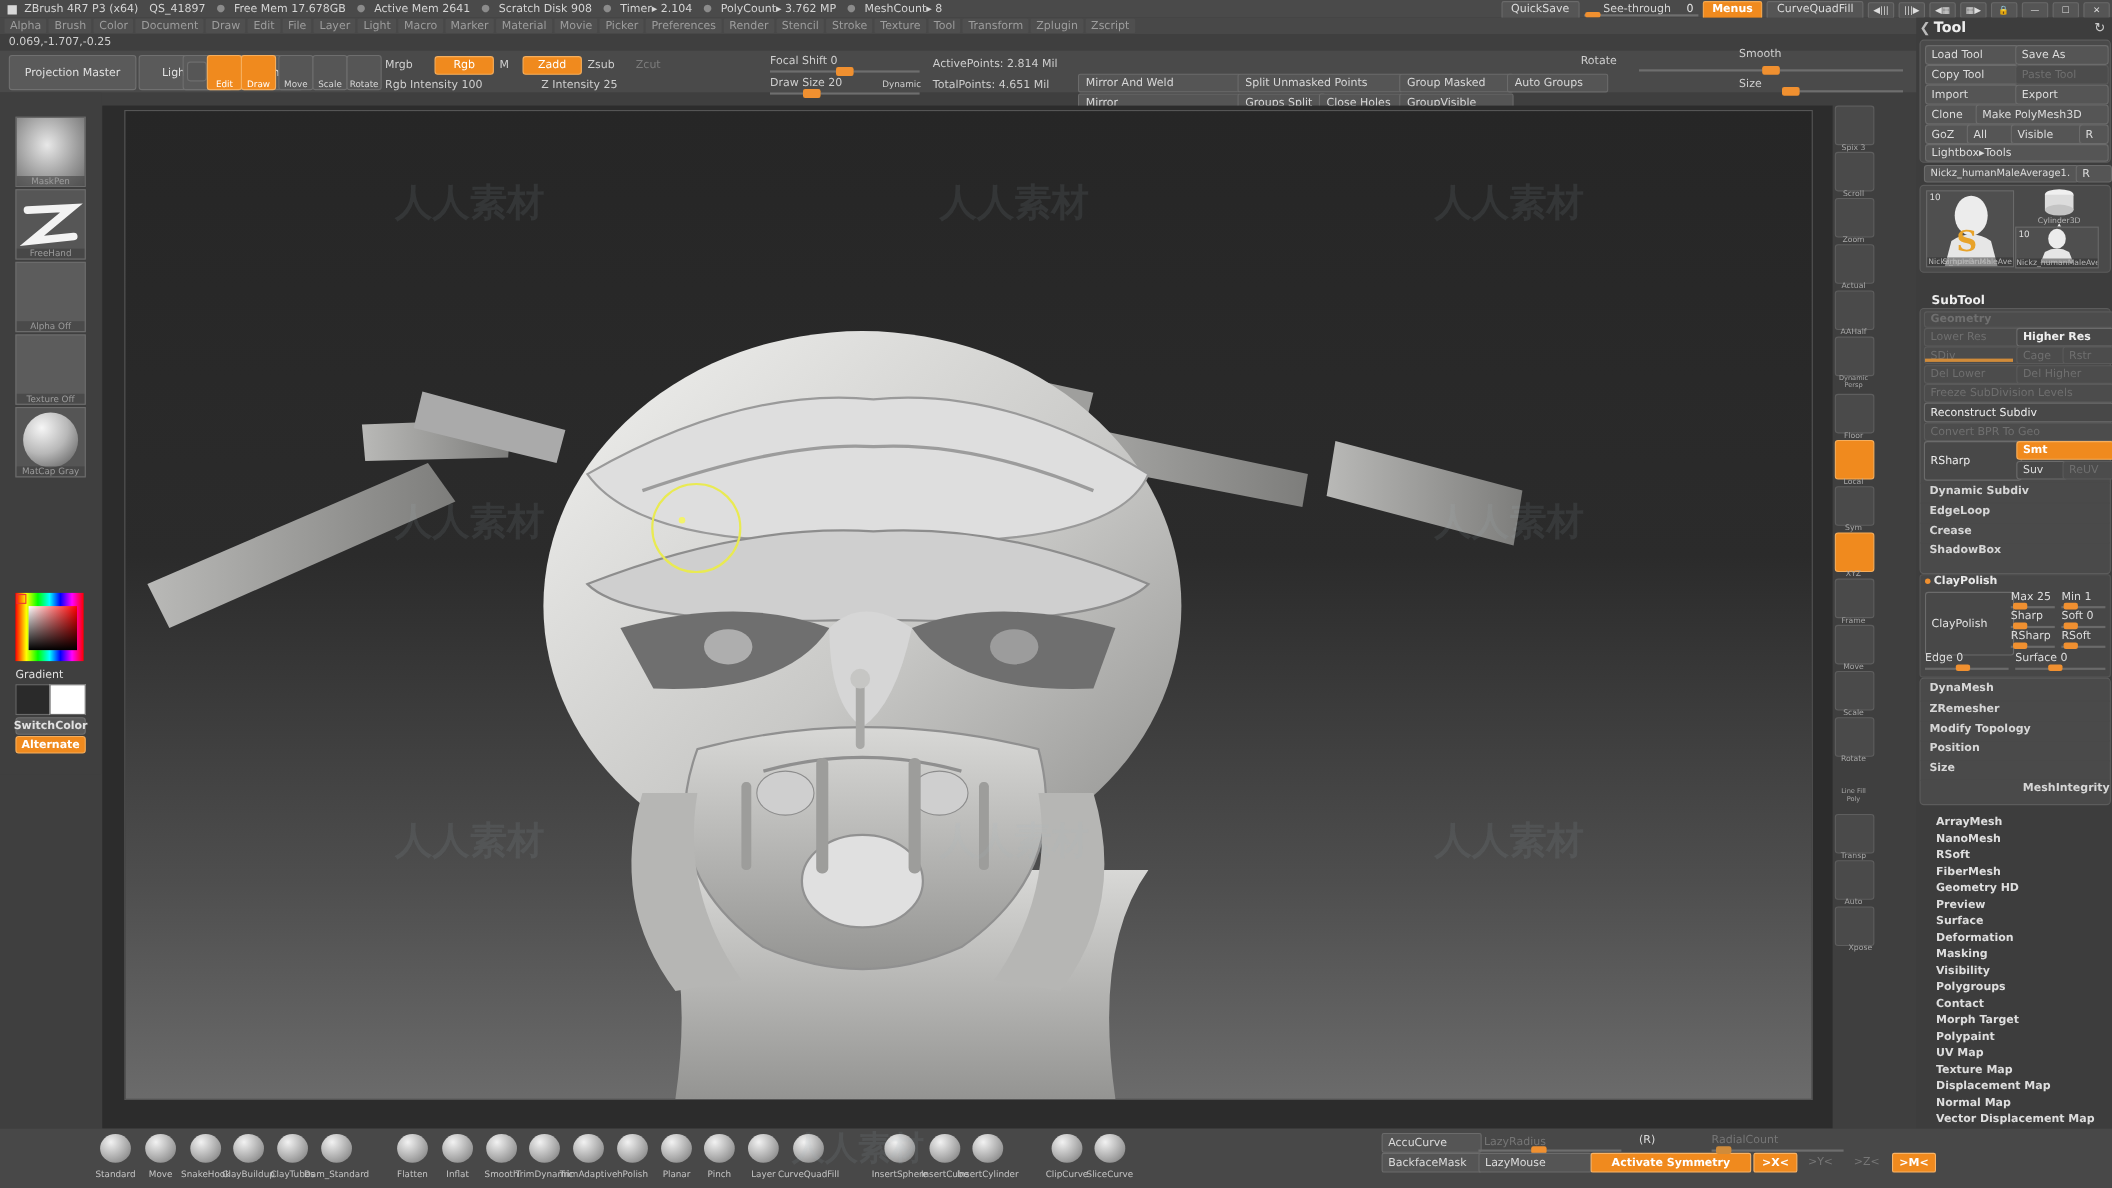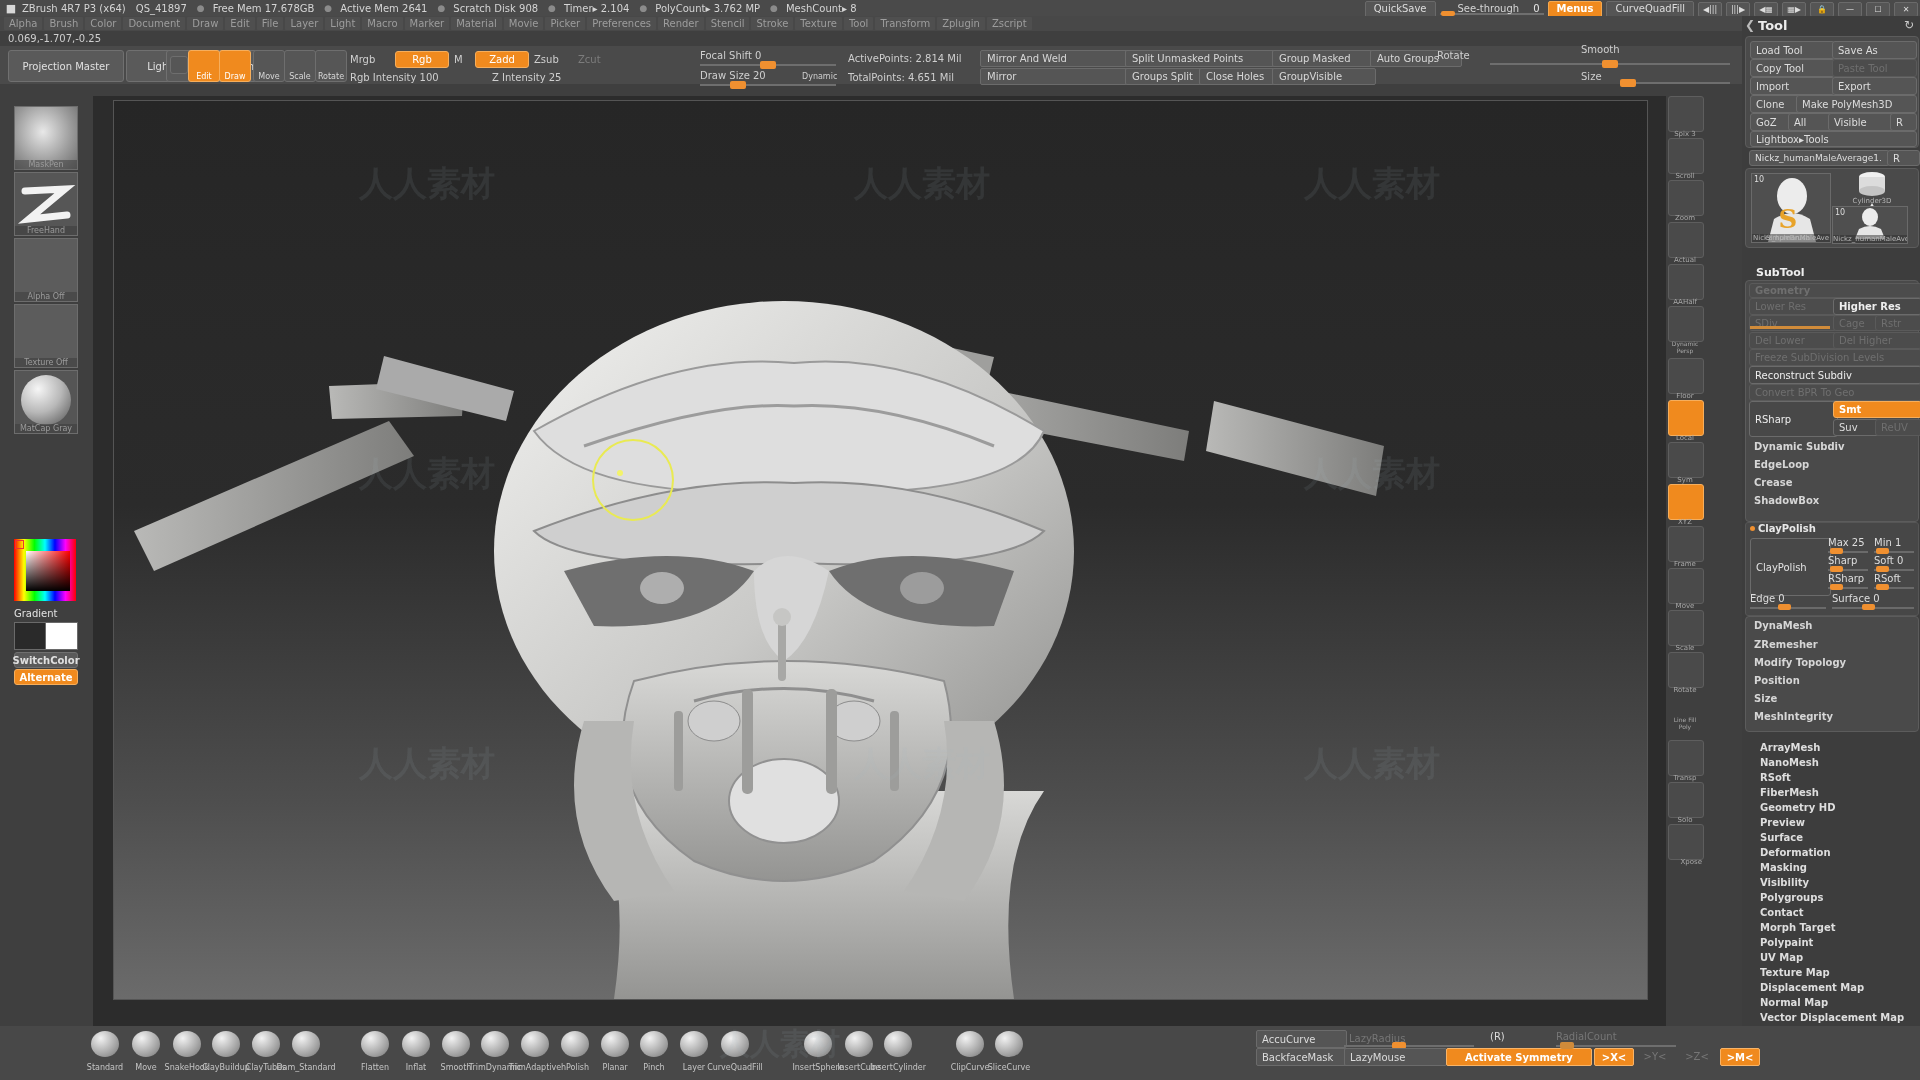--- a/index.html
+++ b/index.html
@@ -44,21 +44,21 @@
   .tbtn.active{background:#f08a1e;border-color:#f6ae5c;color:#fff;}
   .icobox{position:absolute;border:1px solid #6e6e6e;border-radius:3px;background:#565656;}
   .icobox.on{background:#f08a1e;border-color:#f6ae5c;}
   .icolbl{position:absolute;font-size:8px;color:#d7d7d7;text-align:center;width:100%;bottom:0px;}
   .smtxt{position:absolute;font-size:10px;color:#cfcfcf;white-space:nowrap;}
   .smtxt.dim{color:#7c7c7c;}
   .sldr{position:absolute;height:12px;}
   .sldr .bar{position:absolute;left:0;top:8px;width:100%;height:2px;background:#6e6e6e;}
   .sldr .knob{position:absolute;top:5px;width:16px;height:8px;background:#f09030;border-radius:2px;}
   .mbtn{position:absolute;background:#555;border:1px solid #6b6b6b;border-radius:2px;
-        color:#d8d8d8;font-size:10px;display:flex;align-items:center;padding-left:6px;}
+        color:#d8d8d8;font-size:10px;display:flex;align-items:center;padding-left:6px;margin-top:17px;}
 
   
   .canvas-wrap{position:absolute;left:93px;top:96px;width:1573px;height:930px;
                background:#2c2c2c;}
   .canvas{position:absolute;left:20px;top:4px;width:1533px;height:898px;
           background:linear-gradient(180deg,#262626 0%,#2b2b2b 45%,#4e4e4e 78%,#6b6b6b 100%);
           border:1px solid #555;overflow:hidden;}
   .wm{position:absolute;color:rgba(170,185,200,.10);font-size:34px;font-weight:bold;
       pointer-events:none;}
 
@@ -404,21 +404,21 @@
     <div class="rl" style="top:506px;">Move</div>
     <div class="ri" style="top:514px;"></div>
     <div class="rl" style="top:548px;">Scale</div>
     <div class="ri" style="top:556px;"></div>
     <div class="rl" style="top:590px;">Rotate</div>
     <div class="rl" style="top:620px;font-size:6px;">Line Fill Poly</div>
     <div class="ri" style="top:644px;"></div>
     <div class="rl" style="top:678px;">Transp</div>
     <div class="ri" style="top:640px;left:0;opacity:0;"></div>
     <div class="ri" style="top:686px;"></div>
-    <div class="rl" style="top:720px;">Solo</div>
+    <div class="rl" style="top:720px;">Auto</div>
     <div class="ri" style="top:728px;"></div>
     <div class="rl" style="top:762px;text-align:right;">Xpose</div>
   </div>
 
   <div class="toolpanel">
     <div class="tp-head">
       <span style="position:absolute;left:3px;color:#bbb;font-size:12px;">❮</span>
       <span class="tt">Tool</span>
       <span style="position:absolute;right:6px;color:#c9c9c9;font-size:12px;">↻</span>
     </div>
@@ -554,21 +554,21 @@
           <div class="k" style="left:30px;"></div>
       </div>
     </div>
 
     <div class="tp-box" style="top:600px;height:114px;">
       <div class="srow" style="left:0;top:2px;font-weight:bold;border-top:none;">DynaMesh</div>
       <div class="srow" style="left:0;top:20px;font-weight:bold;">ZRemesher</div>
       <div class="srow" style="left:0;top:38px;font-weight:bold;">Modify Topology</div>
       <div class="srow" style="left:0;top:56px;font-weight:bold;">Position</div>
       <div class="srow" style="left:0;top:74px;font-weight:bold;">Size</div>
-      <div class="srow" style="left:0;top:92px;font-weight:bold;">MeshIntegrity</div>
+      <div class="srow" style="left:0;top:92px;font-weight:bold;text-align:right;">MeshIntegrity</div>
     </div>
 
     <div style="position:absolute;left:0;top:726px;width:178px;">
       <div style="position:absolute;left:18px;top:0px;font-weight:bold;font-size:10px;color:#dedede;">ArrayMesh</div>
       <div style="position:absolute;left:18px;top:15px;font-weight:bold;font-size:10px;color:#dedede;">NanoMesh</div>
       <div style="position:absolute;left:18px;top:30px;font-weight:bold;font-size:10px;color:#dedede;">RSoft</div>
       <div style="position:absolute;left:18px;top:45px;font-weight:bold;font-size:10px;color:#dedede;">FiberMesh</div>
       <div style="position:absolute;left:18px;top:60px;font-weight:bold;font-size:10px;color:#dedede;">Geometry HD</div>
       <div style="position:absolute;left:18px;top:75px;font-weight:bold;font-size:10px;color:#dedede;">Preview</div>
       <div style="position:absolute;left:18px;top:90px;font-weight:bold;font-size:10px;color:#dedede;">Surface</div>

